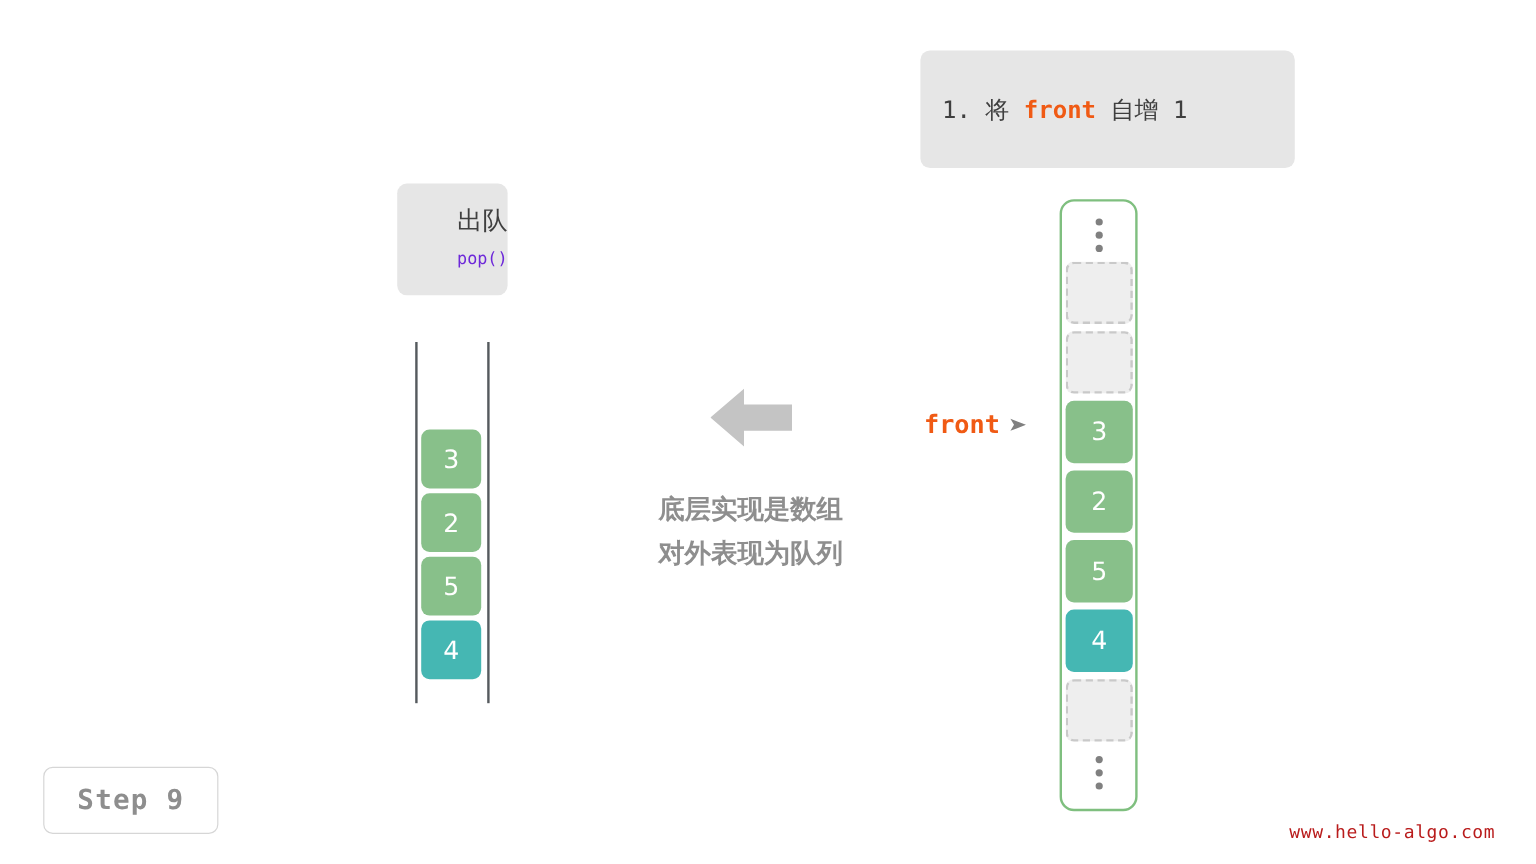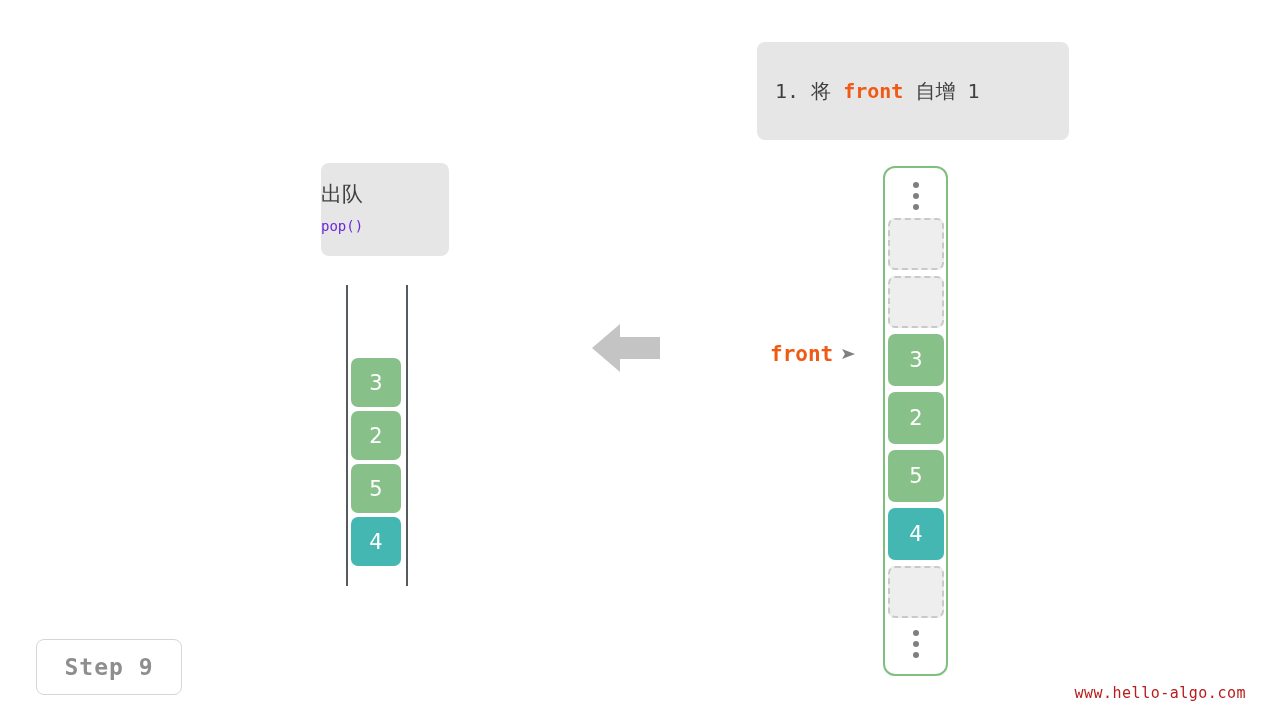--- a/index.html
+++ b/index.html
@@ -30,20 +30,21 @@
 
   
   .note-box {
     position: absolute;
     background: #e6e6e6;
     border-radius: 8px;
     display: flex;
     flex-direction: column;
     justify-content: center;
     box-sizing: border-box;
+    margin-left: 10px;
   }
 
   
   #instructions {
     left: 757px;
     top: 42px;
     width: 312px;
     height: 98px;
     padding: 0 0 0 18px;
   }
@@ -53,24 +54,24 @@
     color: #3f3f3f;
     white-space: pre;
     font-family: "DejaVu Sans Mono", "Liberation Mono", monospace;
   }
   .kw-front { color: #f05a14; font-weight: bold; }
   .kw-quesize { color: #1f85d6; font-weight: bold; }
 
   
   #pop-label {
     left: 321px;
-    top: 163px;
-    width: 128px;
+    top: 153px;
+    width: 92px;
     height: 93px;
-    align-items: flex-start;
+    align-items: flex-end;
   }
   #pop-label .l1 {
     font-size: 21px;
     color: #3f3f3f;
     line-height: 32px;
     font-family: "DejaVu Sans", "Liberation Sans", sans-serif;
   }
   #pop-label .l2 {
     font-size: 14px;
     color: #6d28d9;
@@ -247,20 +248,24 @@
       <div class="cell cell-green" style="left: 351px; top: 358px; width: 50px; height: 49px; background: rgb(136, 192, 138);">3</div>
       <div class="cell cell-green" style="left: 351px; top: 411px; width: 50px; height: 49px; background: rgb(136, 192, 138);">2</div>
       <div class="cell cell-green" style="left: 351px; top: 464px; width: 50px; height: 49px; background: rgb(136, 192, 138);">5</div>
       <div class="cell cell-teal" style="left: 351px; top: 517px; width: 50px; height: 49px; background: rgb(69, 183, 179);">4</div>
     </div>
 
   <svg id="flow-arrow" viewBox="0 0 68 56">
     <polygon points="0,28 28,4 28,17 68,17 68,39 28,39 28,52" fill="#c4c4c4"></polygon>
   </svg>
 
+  <div id="caption">
+    <div>底层实现是数组</div>
+    <div>对外表现为队列</div>
+  </div>
 
   <div id="front-pointer">
     <span class="txt">front</span>
     <svg width="16" height="14" viewBox="0 0 16 14">
       <polygon points="1,2 14,7 1,12 4,7" fill="#808080"></polygon>
     </svg>
   </div>
 
   <div id="array-container">
     <div id="array-slots">

